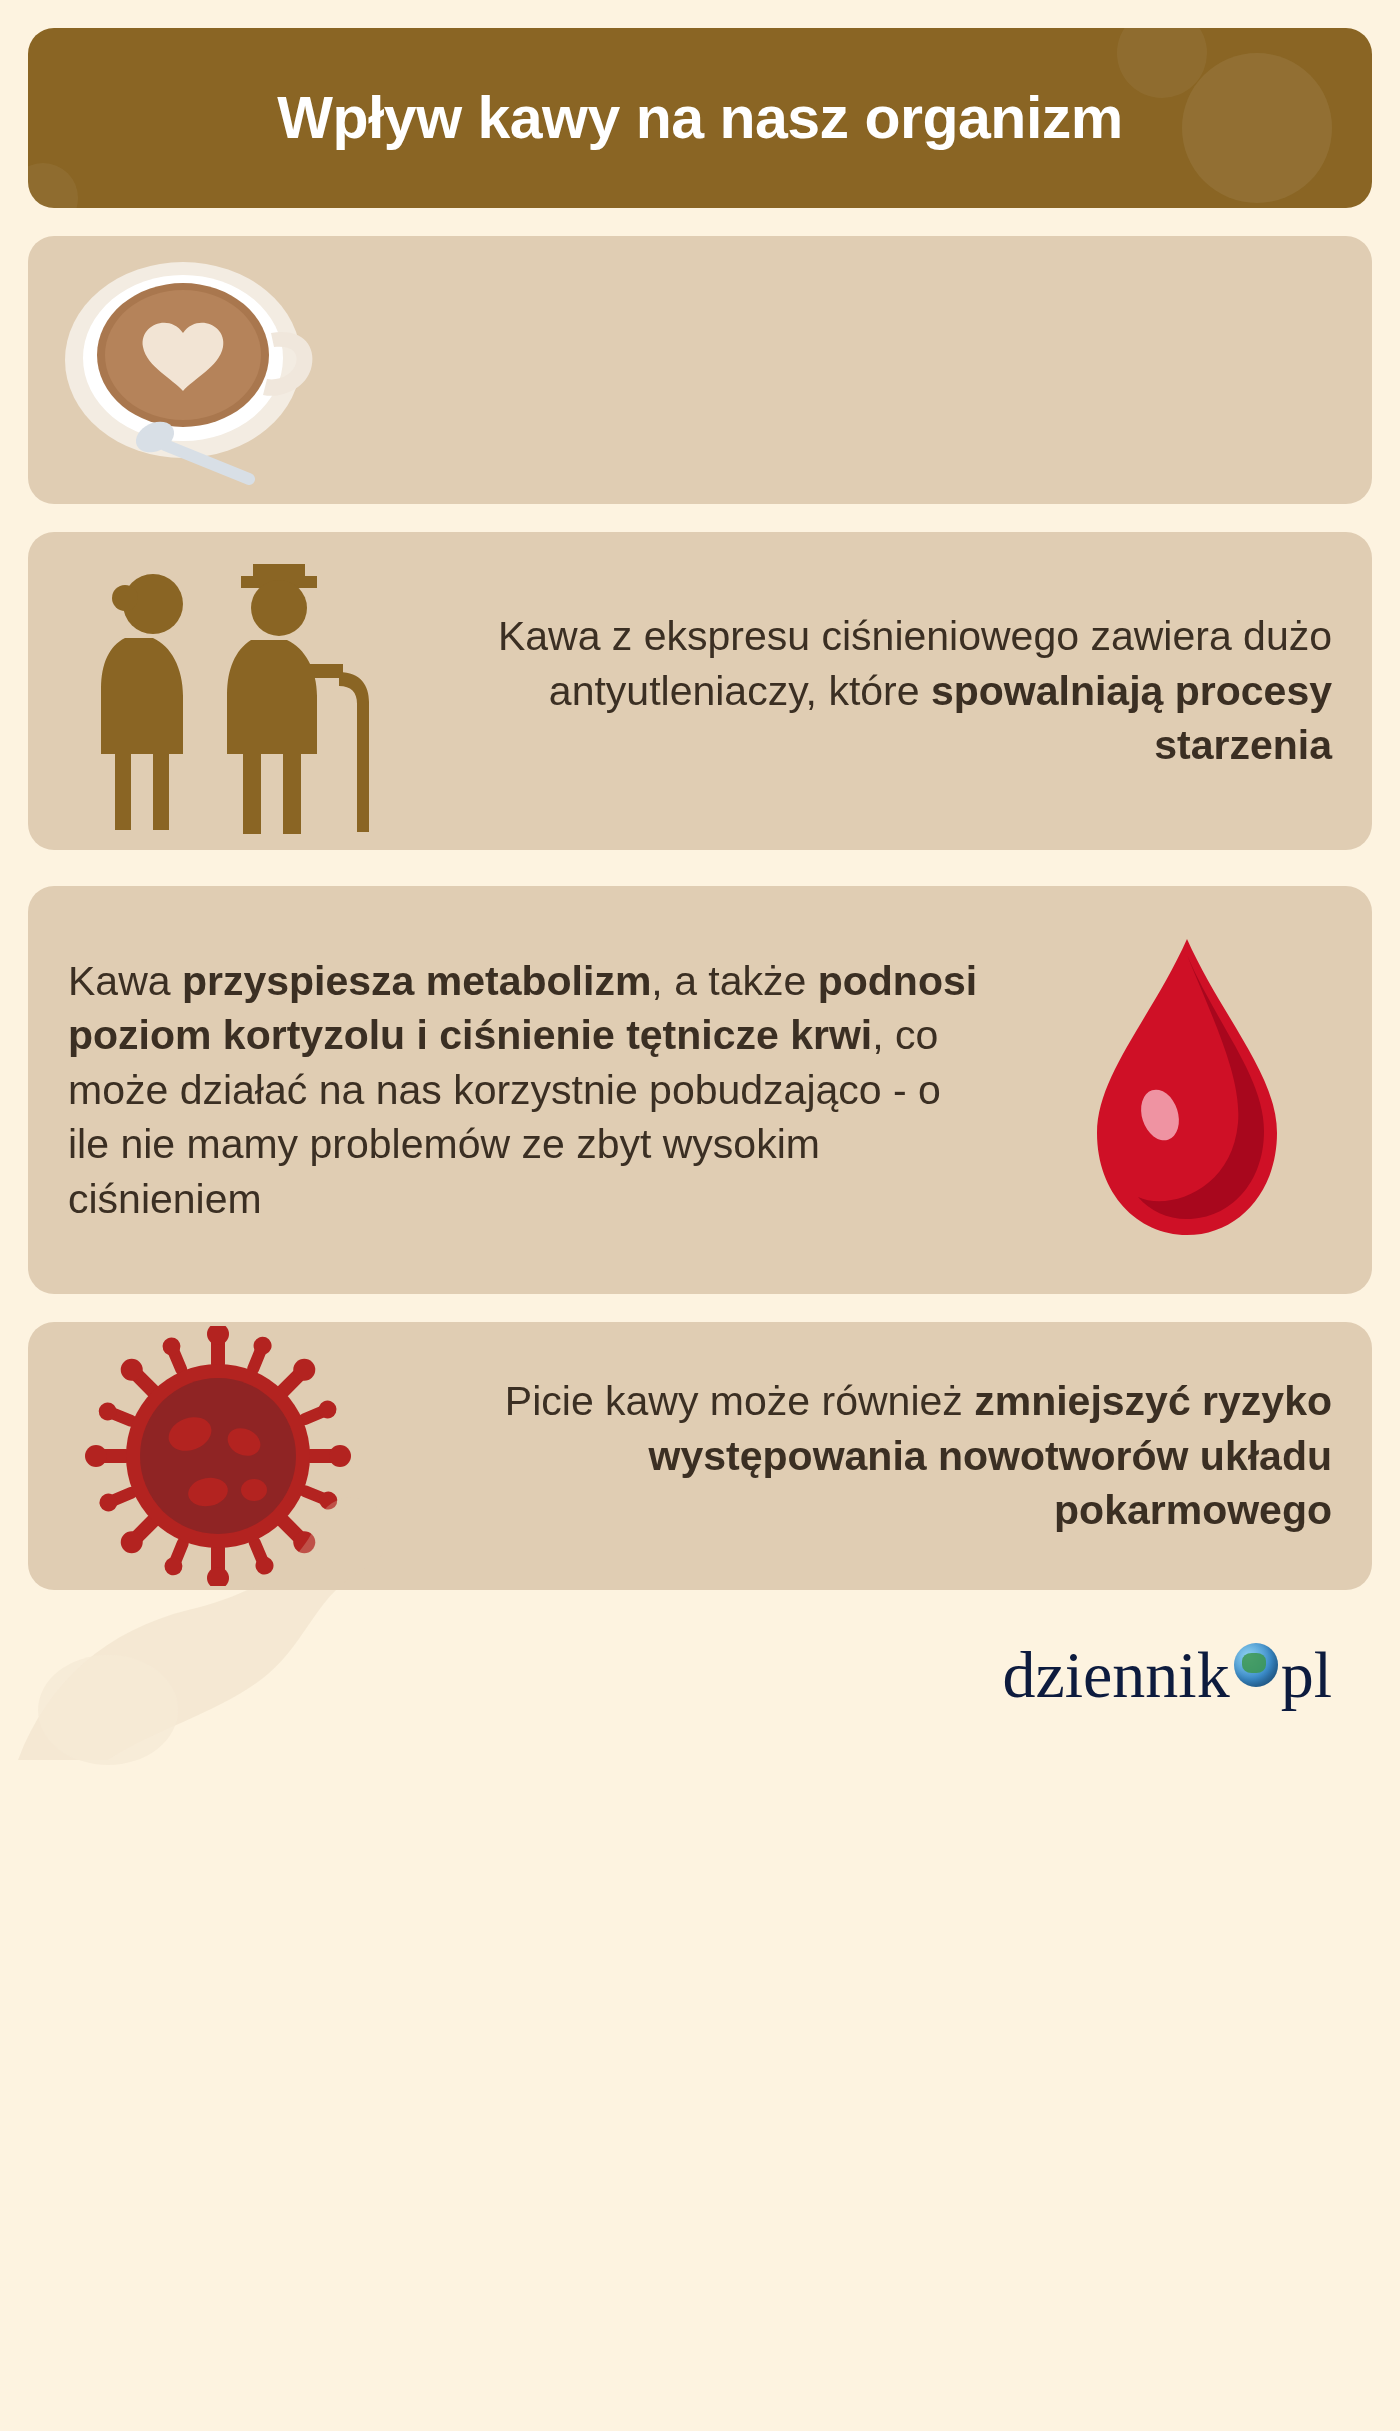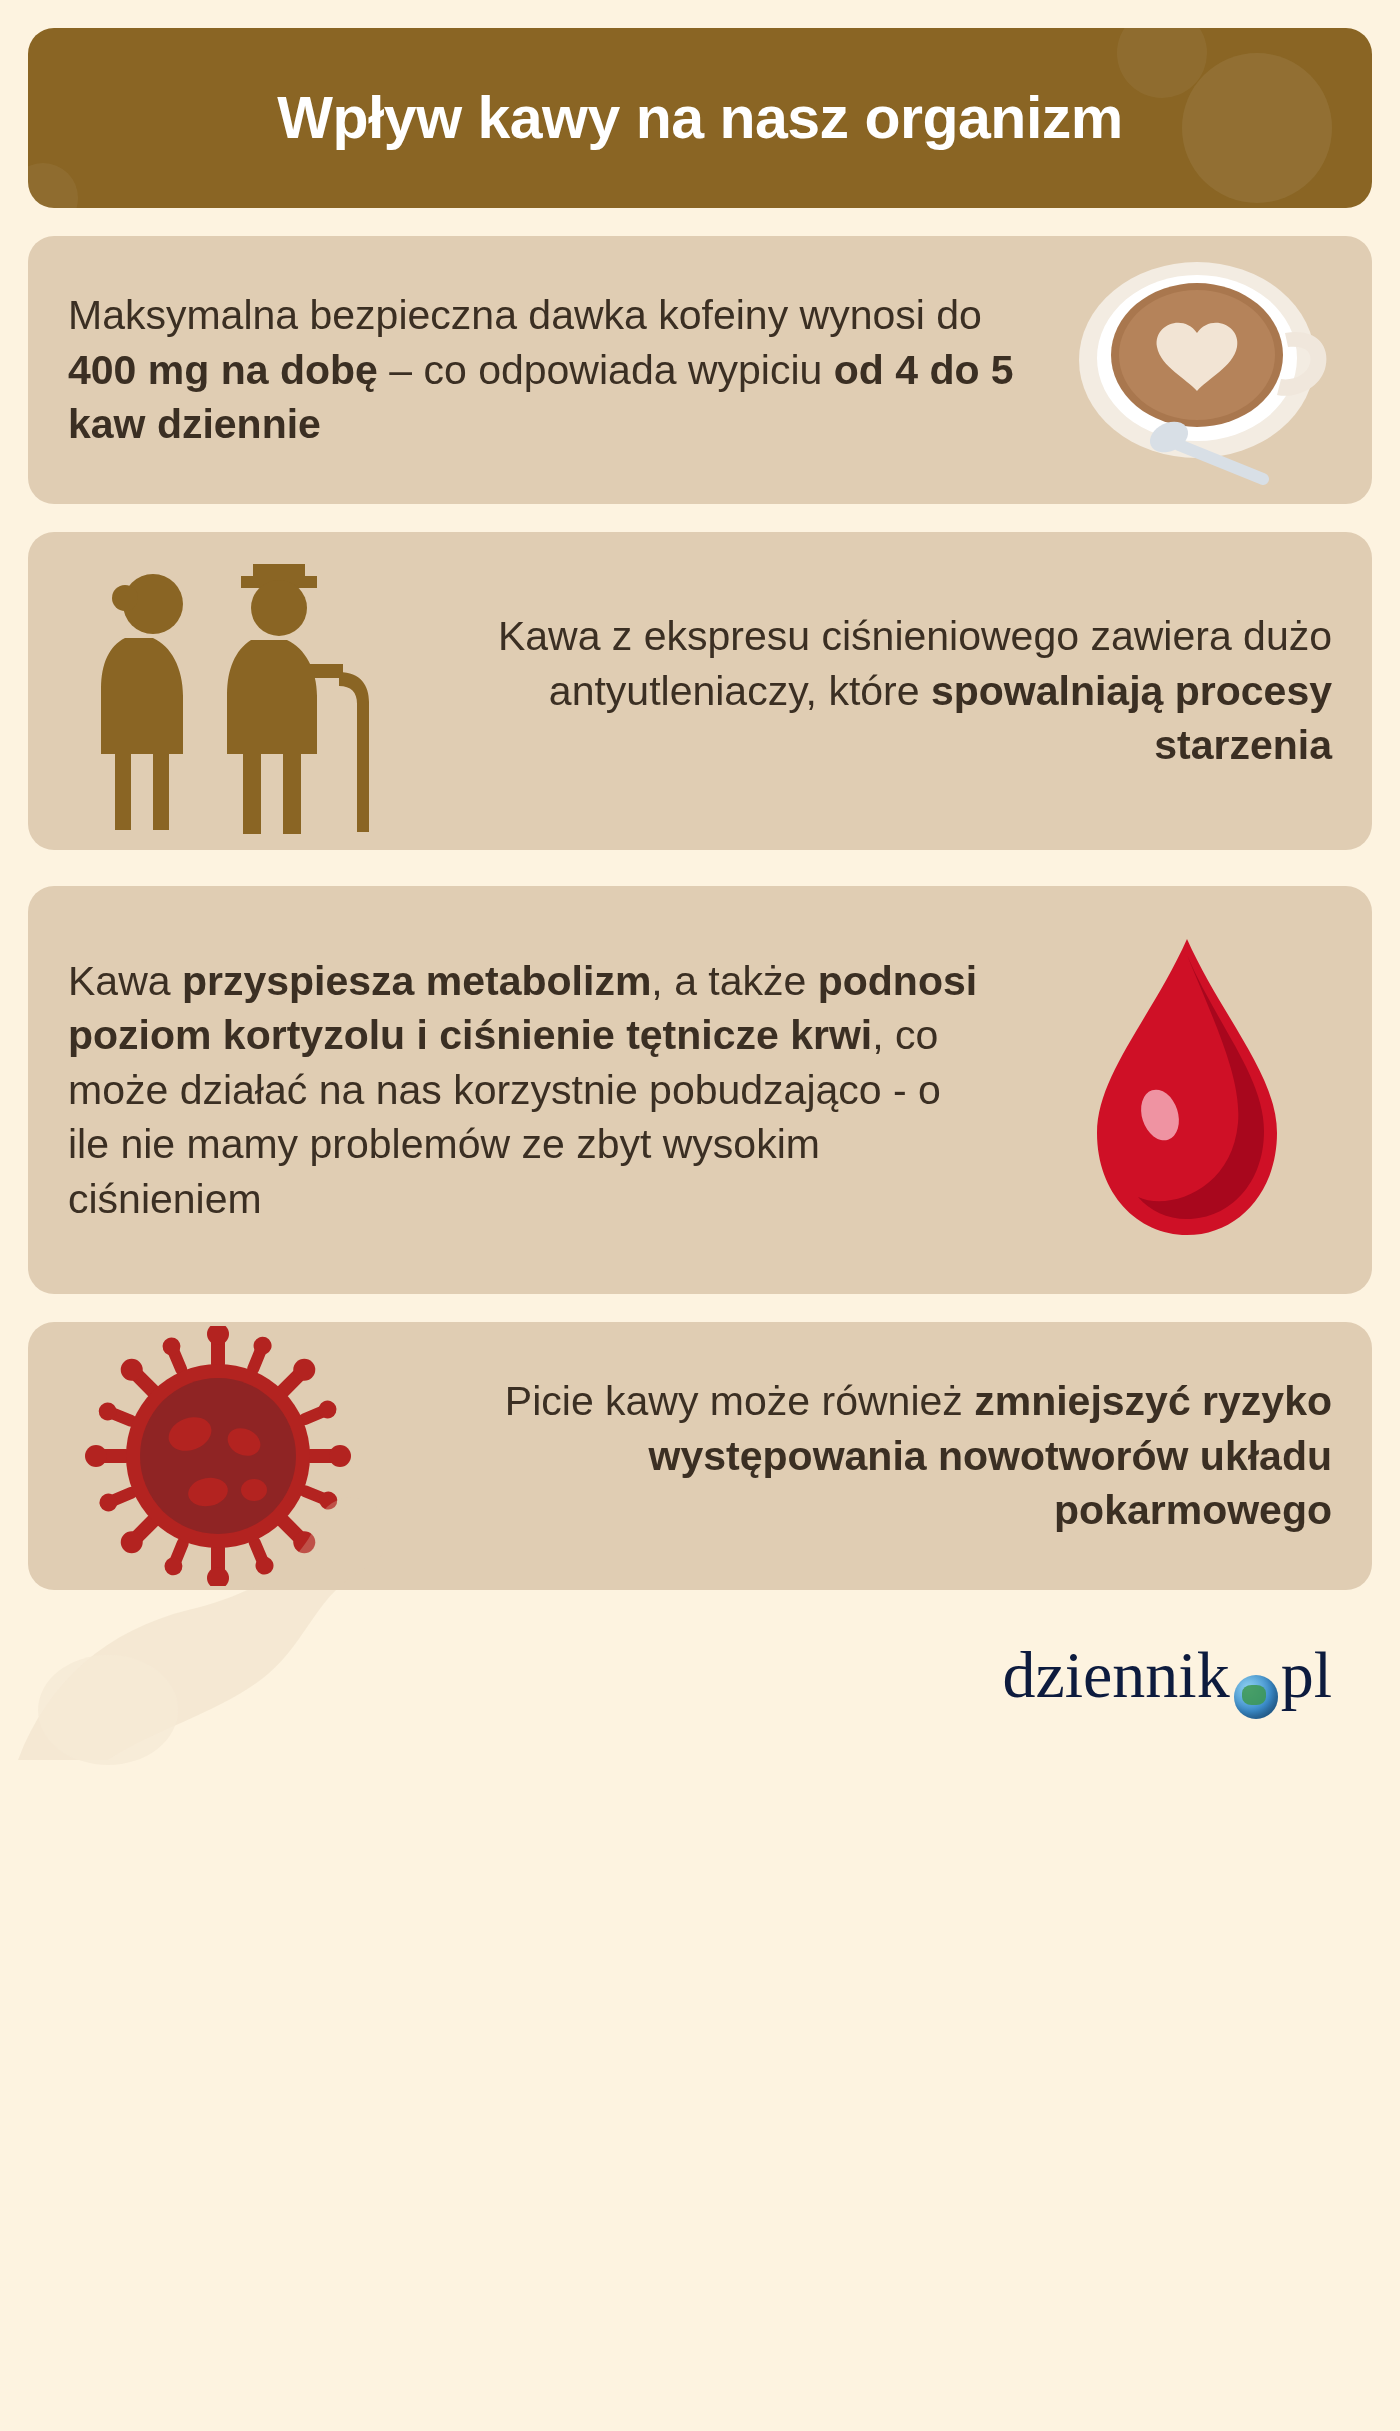--- a/index.html
+++ b/index.html
@@ -103,21 +103,21 @@
     position: relative;
     height: 170px;
     display: flex;
     align-items: center;
     justify-content: flex-end;
     padding-right: 40px;
     box-sizing: border-box;
   }
   .logo {
     display: flex;
-    align-items: flex-end;
+    align-items: flex-start;
     font-family: "Liberation Serif", serif;
     color: #0d1b3e;
     font-size: 66px;
   }
   .logo .globe {
     display: inline-block;
     width: 44px;
     height: 44px;
     border-radius: 50%;
     background: radial-gradient(circle at 32% 30%, #8fd0ef 0%, #3c8fcf 55%, #1e5e96 100%);
@@ -151,21 +151,20 @@
 
   <div class="header">
     <span class="bubble b1"></span>
     <span class="bubble b2"></span>
     <span class="bubble b3"></span>
     <div class="header-title">Wpływ kawy na nasz organizm</div>
   </div>
 
   <div class="card" id="card1">
     <div class="card-inner">
-      <div class="txt left-text">Maksymalna bezpieczna dawka kofeiny wynosi do <b>400 mg na dobę</b> – co odpowiada wypiciu <b>od 4 do 5 kaw dziennie</b></div>
       <div class="art">
         <svg width="300" height="230" viewBox="0 0 300 230" aria-hidden="true">
           <ellipse cx="140" cy="105" rx="118" ry="98" fill="#f3ece2"></ellipse>
           <ellipse cx="140" cy="103" rx="100" ry="83" fill="#ffffff"></ellipse>
           <ellipse cx="140" cy="100" rx="86" ry="72" fill="#a9774e"></ellipse>
           <ellipse cx="140" cy="100" rx="78" ry="65" fill="#b5835a"></ellipse>
           <path d="M140 78 c-14 -20 -44 -8 -40 14 c4 20 30 32 40 44 c10 -12 36 -24 40 -44 c4 -22 -26 -34 -40 -14 z" fill="#f2e4d4"></path>
           <path d="M228 78 c34 -6 46 16 40 36 c-6 20 -30 30 -48 26 l4 -16 c12 2 26 -4 29 -16 c3 -11 -5 -18 -22 -16 z" fill="#f0e7dc"></path>
           <ellipse cx="112" cy="182" rx="20" ry="14" fill="#d8dfe6" transform="rotate(-25 112 182)"></ellipse>
           <path d="M122 190 L206 224" stroke="#d8dfe6" stroke-width="12" stroke-linecap="round"></path>

